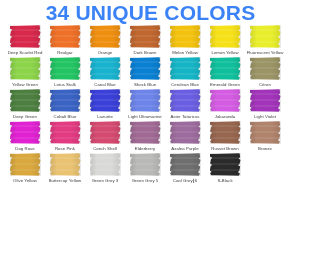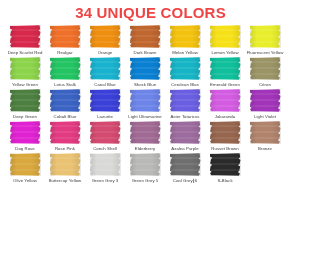--- a/index.html
+++ b/index.html
@@ -10,23 +10,23 @@
   body {
     width: 285px;
     height: 266px;
     overflow: hidden;
     font-family: "Liberation Sans", sans-serif;
     position: relative;
   }
 
   #chart-title {
     text-align: center;
-    font-size: 15px;
+    font-size: 21px;
     font-weight: bold;
-    color: #ef4444;
+    color: #3b82f6;
     letter-spacing: 0.2px;
     margin: 4px 0 0 0;
     line-height: 17px;
     padding-left: 16px;
   }
 
   #swatch-grid {
     padding: 4px 0 0 0;
   }
 

